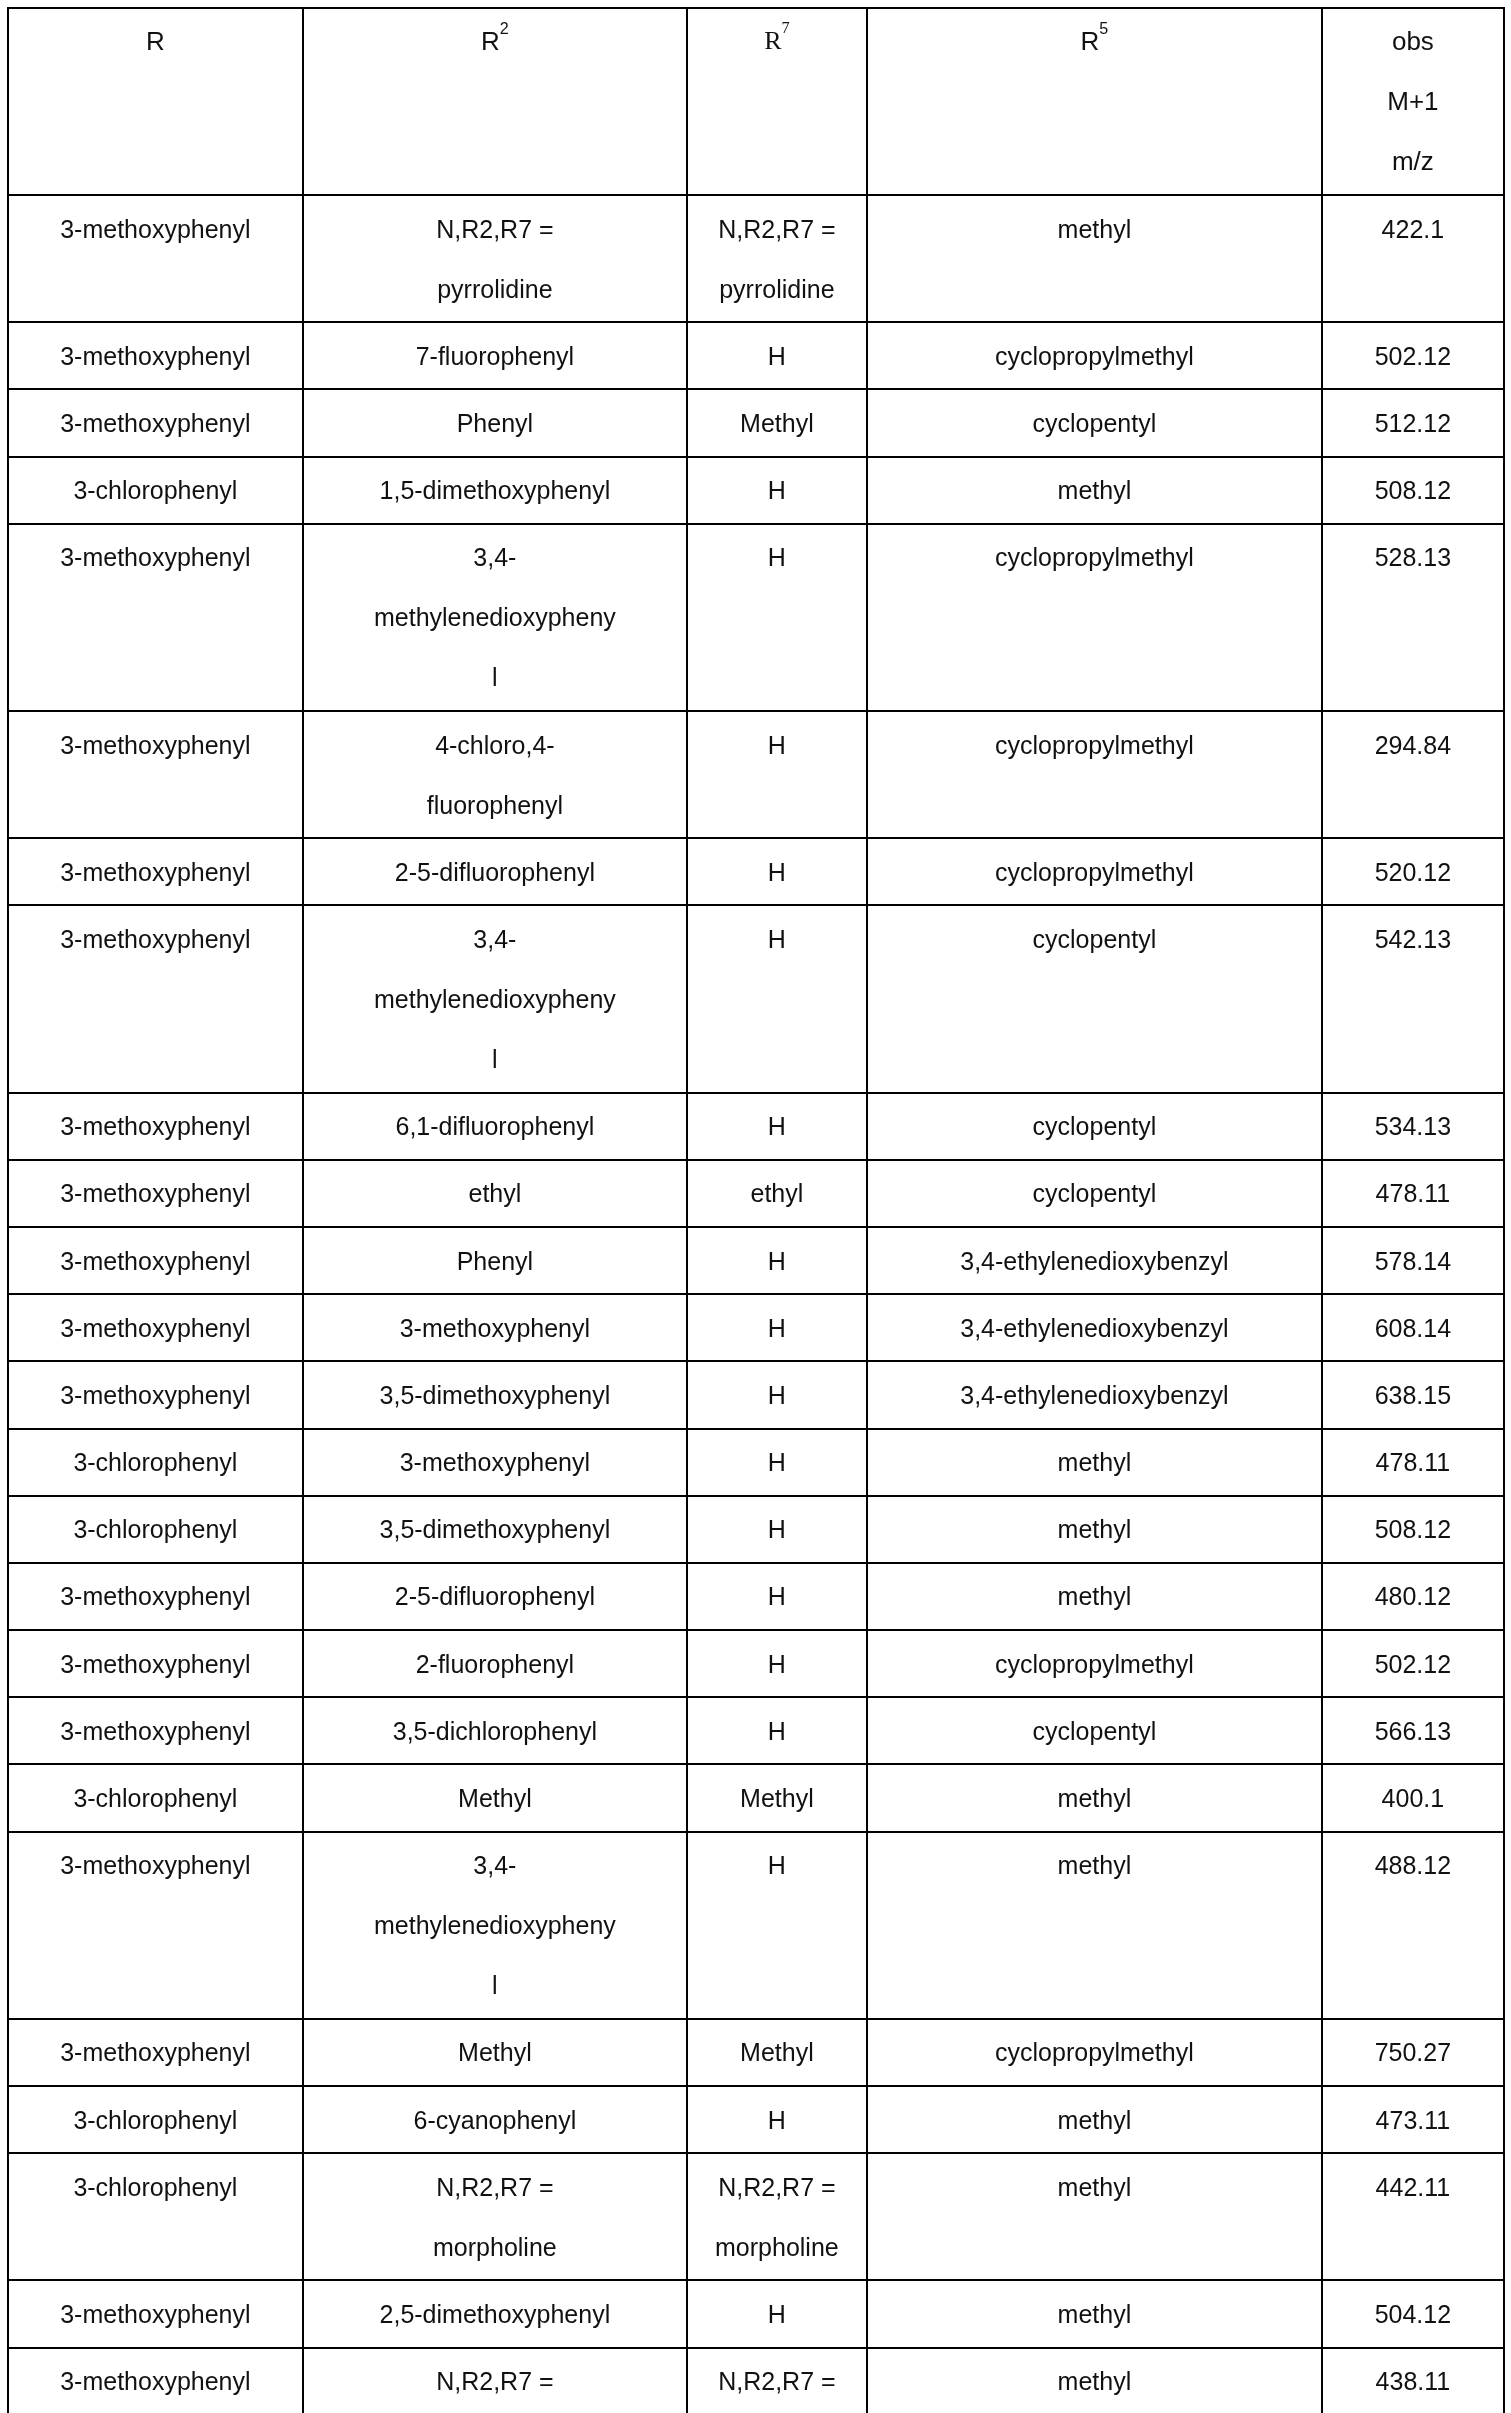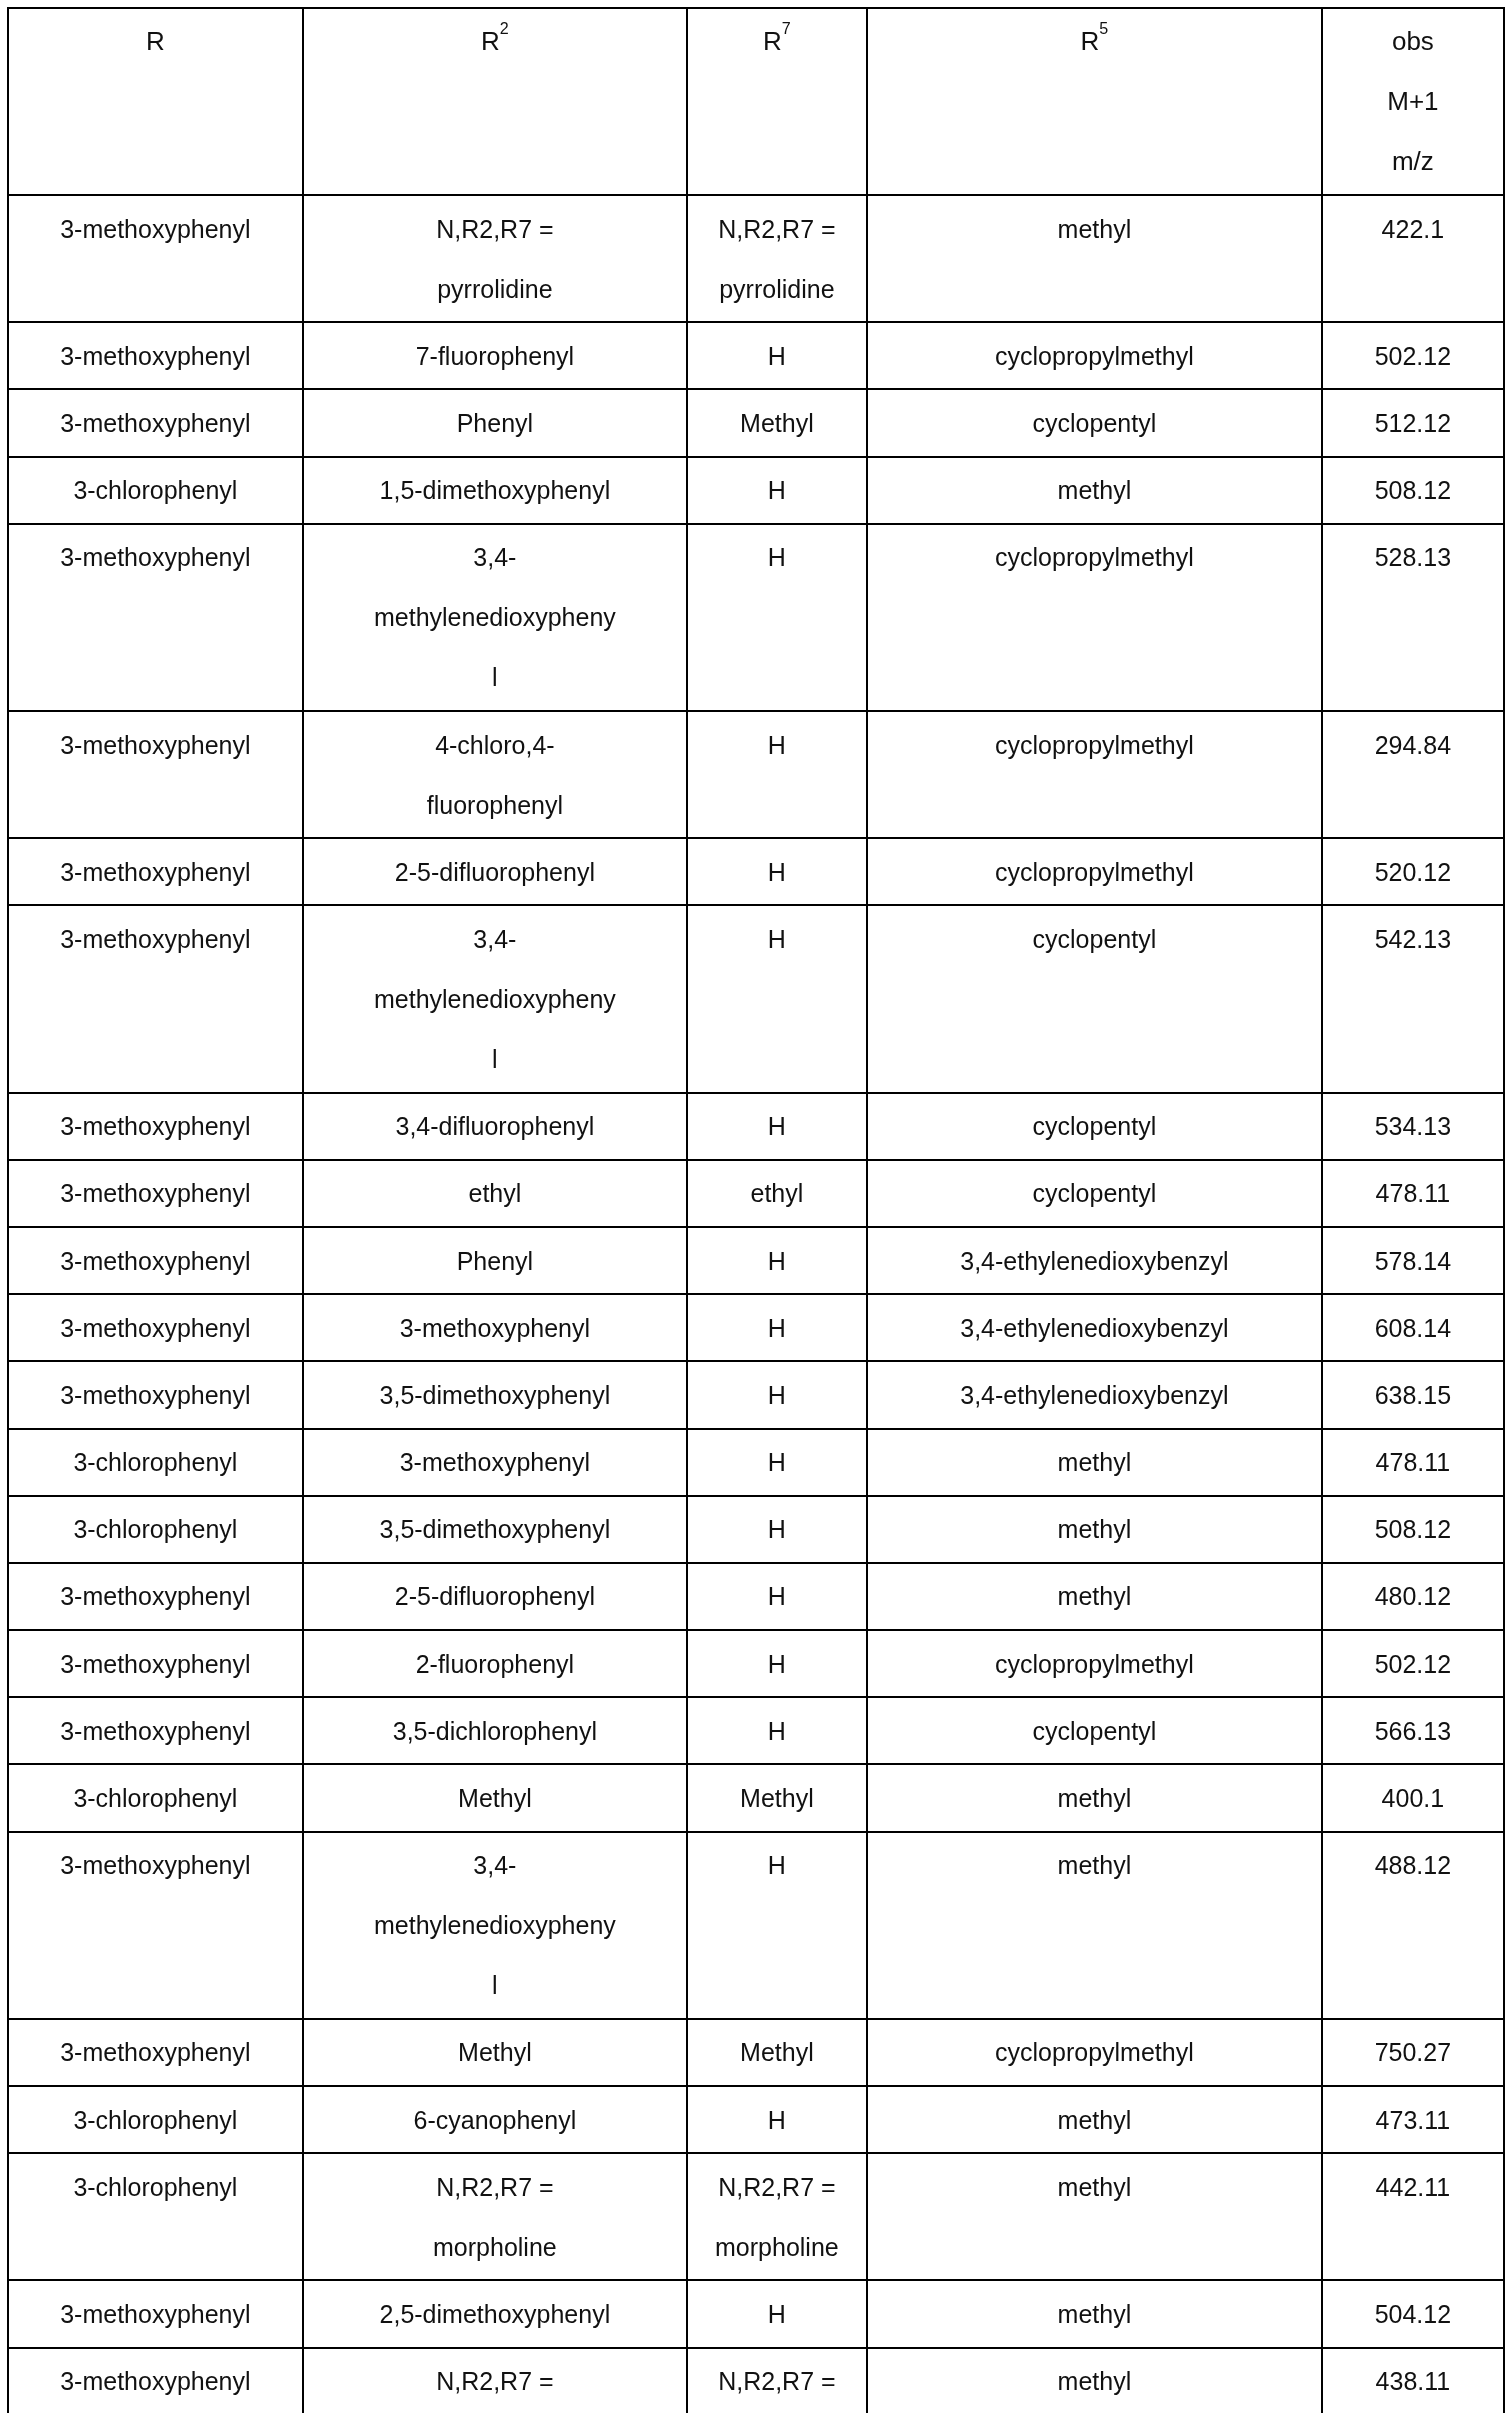--- a/index.html
+++ b/index.html
@@ -36,20 +36,21 @@
     padding: 2.6px 3.4px;
     white-space: pre-line;
     overflow: hidden;
     font-weight: normal;
   }
   table.compound-table th {
     font-size: 26px;
   }
   th.bold-head {
     font-weight: bold;
+    font-family: Liberation Serif, serif;
   }
   sup.hdr-sup {
     font-size: 0.62em;
     line-height: 0;
     position: relative;
     top: -0.45em;
   }
   col.c0 { width: 295px; }
   col.c1 { width: 384px; }
   col.c2 { width: 180px; }
@@ -139,21 +140,21 @@
       <td>3-methoxyphenyl</td>
       <td>3,4-
 methylenedioxypheny
 l</td>
       <td>H</td>
       <td>cyclopentyl</td>
       <td>542.13</td>
     </tr>
         <tr>
       <td>3-methoxyphenyl</td>
-      <td>3,4-difluorophenyl</td>
+      <td>6,1-difluorophenyl</td>
       <td>H</td>
       <td>cyclopentyl</td>
       <td>534.13</td>
     </tr>
         <tr>
       <td>3-methoxyphenyl</td>
       <td>ethyl</td>
       <td>ethyl</td>
       <td>cyclopentyl</td>
       <td>478.11</td>

